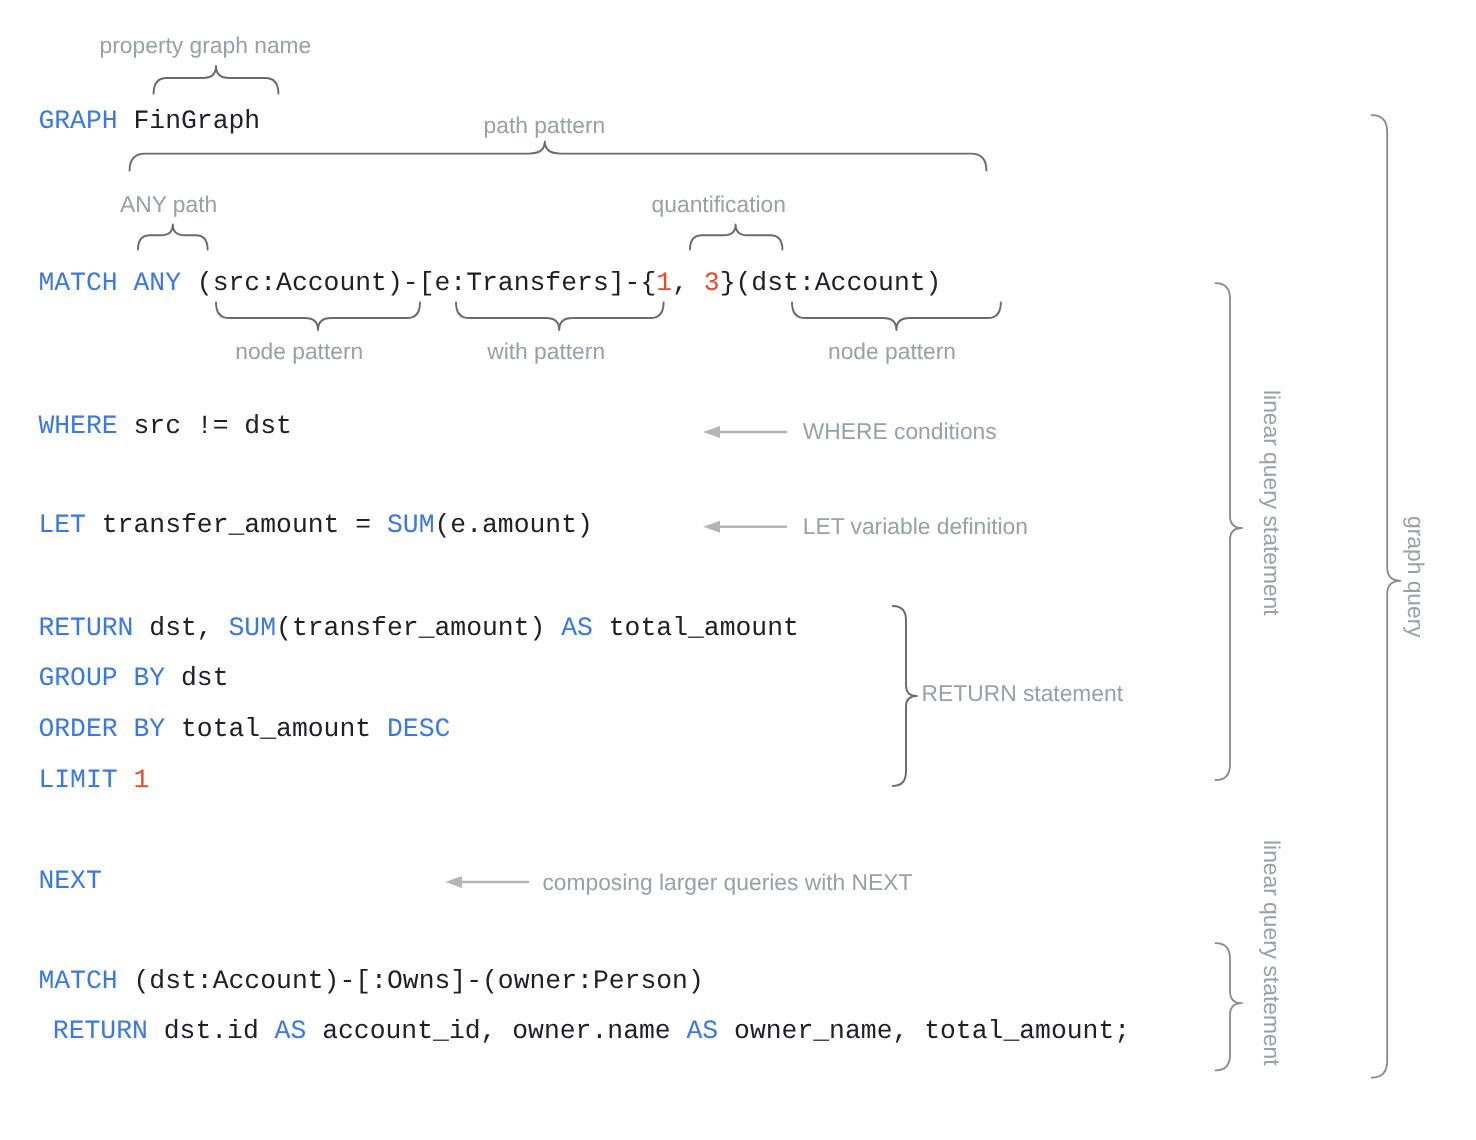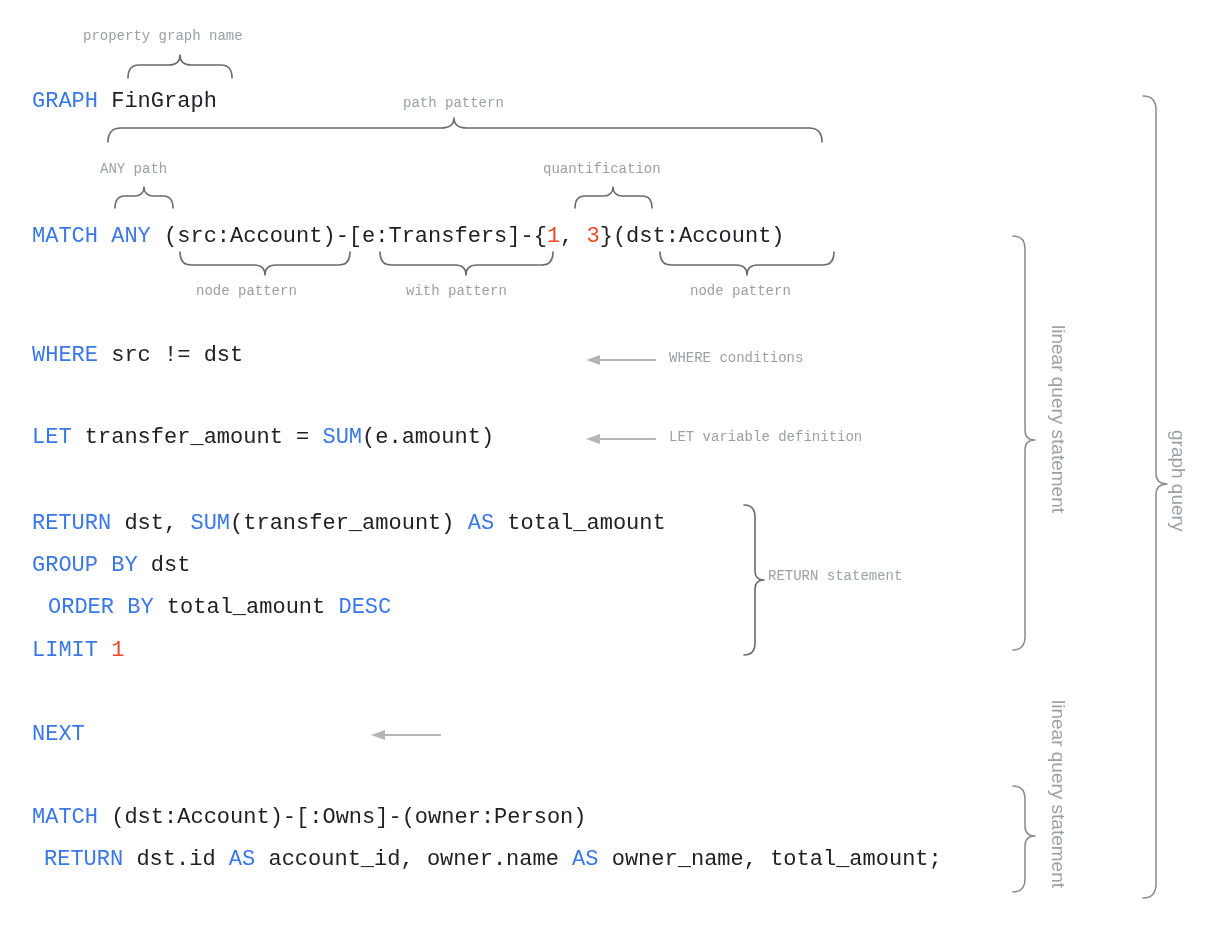--- a/index.html
+++ b/index.html
@@ -26,22 +26,22 @@
     white-space: pre;
     letter-spacing: 0px;
   }
   .kw  { color: #3b78e7; }
   .num { color: #ea4a26; }
   .pl  { color: #202124; }
 
   
   .ann {
     position: absolute;
-    font-family: Liberation Mono, monospace;
-    font-size: 14px;
+    font-family: Liberation Sans, sans-serif;
+    font-size: 19px;
     color: #9aa0a6;
     white-space: nowrap;
   }
   .ann-rot {
     position: absolute;
     font-family: "Liberation Sans", sans-serif;
     font-size: 19px;
     color: #9aa0a6;
     white-space: nowrap;
     transform-origin: 0 0;
@@ -89,21 +89,21 @@
   <div class="code" style="left:32px; top:206px;margin-top:17px;"><span class="kw">MATCH</span><span class="pl"> </span><span class="kw">ANY</span><span class="pl"> (src:Account)-[e:Transfers]-{</span><span class="num">1</span><span class="pl">, </span><span class="num">3</span><span class="pl">}(dst:Account)</span></div>
 
   <div class="code" style="left:32px; top:342px;"><span class="kw">WHERE</span><span class="pl"> src != dst</span></div>
 
   <div class="code" style="left:32px; top:424px;"><span class="kw">LET</span><span class="pl"> transfer_amount = </span><span class="kw">SUM</span><span class="pl">(e.amount)</span></div>
 
   <div class="code" style="left:32px; top:510px;"><span class="kw">RETURN</span><span class="pl"> dst, </span><span class="kw">SUM</span><span class="pl">(transfer_amount) </span><span class="kw">AS</span><span class="pl"> total_amount</span></div>
 
   <div class="code" style="left:32px; top:552px;"><span class="kw">GROUP BY</span><span class="pl"> dst</span></div>
 
-  <div class="code" style="left:48px; top:594px;text-align:right;"><span class="kw">ORDER BY</span><span class="pl"> total_amount </span><span class="kw">DESC</span></div>
+  <div class="code" style="left:32px; top:594px;text-align:right;"><span class="kw">ORDER BY</span><span class="pl"> total_amount </span><span class="kw">DESC</span></div>
 
   <div class="code" style="left:32px; top:637px;"><span class="kw">LIMIT</span><span class="pl"> </span><span class="num">1</span></div>
 
   <div class="code" style="left:32px; top:721px;"><span class="kw">NEXT</span></div>
 
   <div class="code" style="left:32px; top:804px;"><span class="kw">MATCH</span><span class="pl"> (dst:Account)-[:Owns]-(owner:Person)</span></div>
 
   <div class="code" style="left:44px; top:846px;"><span class="kw">RETURN</span><span class="pl"> dst.id </span><span class="kw">AS</span><span class="pl"> account_id, owner.name </span><span class="kw">AS</span><span class="pl"> owner_name, total_amount;</span></div>
 
   <div class="ann" style="left:83px; top:28px;">property graph name</div>
@@ -111,20 +111,21 @@
   <div class="ann" style="left:100px; top:161px;text-align:center;">ANY path</div>
   <div class="ann" style="left:543px; top:161px;">quantification</div>
 
   <div class="ann" style="left:196px; top:283px;">node pattern</div>
   <div class="ann" style="left:406px; top:283px;">with pattern</div>
   <div class="ann" style="left:690px; top:283px;">node pattern</div>
 
   <div class="ann" style="left:669px; top:350px;">WHERE conditions</div>
   <div class="ann" style="left:669px; top:429px;">LET variable definition</div>
   <div class="ann" style="left:768px; top:568px;">RETURN statement</div>
+  <div class="ann" style="left:452px; top:726px;">composing larger queries with NEXT</div>
 
   <div class="ann-rot" style="left:1069px; top:325px;">linear query statement</div>
   <div class="ann-rot" style="left:1069px; top:700px;">linear query statement</div>
   <div class="ann-rot" style="left:1189px; top:430px;">graph query</div>
 
   <svg id="overlay" viewBox="0 0 1230 950">
 
     <path class="brace" d="M128,78 q0,-13 11,-13 h30 q11,0 11,-10 q0,10 11,10 h30 q11,0 11,13"></path>
 
     <path class="brace" d="M108,142 q0,-14 13,-14 h320 q13,0 13,-10 q0,10 13,10 h342 q13,0 13,14"></path>

